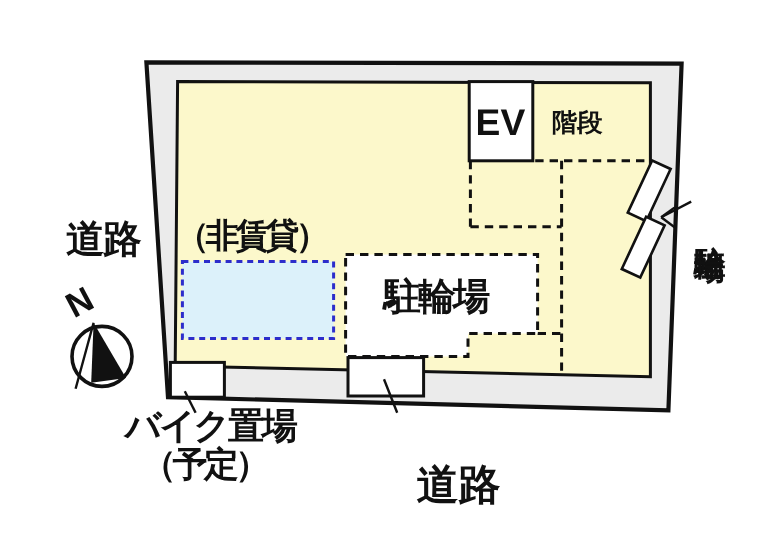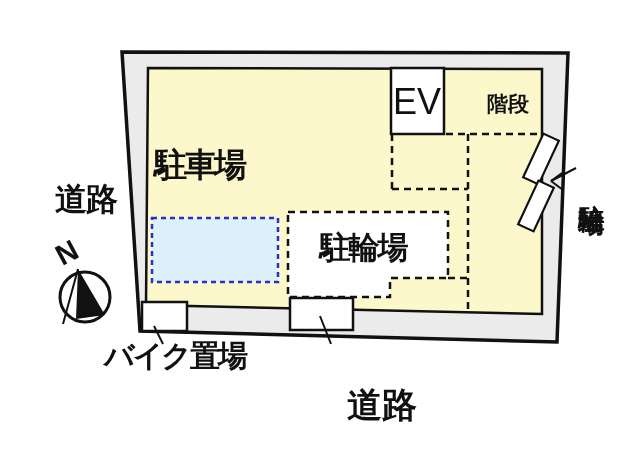--- a/index.html
+++ b/index.html
@@ -17,22 +17,22 @@
     transform:translate(-50%,-50%);
     white-space:nowrap;
     font-weight:600;
     color:#111;
     line-height:1;
     user-select:none;
   }
   .lbl-road-left   {left:86px;  top:199px; font-size:32px; letter-spacing:-1px;}
   .lbl-parking1    {left:199px; top:164px; font-size:33px; letter-spacing:-3px;}
   .lbl-parking2    {left:209px; top:197px; font-size:28px; letter-spacing:-3px;}
-  .lbl-ev          {left:417px; top:102px; font-size:36px; font-weight:400; letter-spacing:0px;}
-  .lbl-stairs      {left:508px; top:103px; font-size:21px; font-weight:700;}
+  .lbl-ev          {left:417px; top:102px; font-size:31px; font-weight:700; letter-spacing:0px;}
+  .lbl-stairs      {left:481px; top:103px; font-size:21px; font-weight:700;}
   .lbl-bike-inner  {left:363px; top:247px; font-size:31px; letter-spacing:-2px;}
   .lbl-bike-outer  {left:592px; top:188px; font-size:26px;
                     writing-mode:vertical-rl; text-orientation:upright;
                     transform:translate(-50%,-50%); letter-spacing:3px;}
   .lbl-garbage1    {left:175px; top:356px; font-size:30px; letter-spacing:-2px;}
   .lbl-garbage2    {left:170px; top:388px; font-size:29px; letter-spacing:-3px;}
   .lbl-motorcycle  {left:349px; top:357px; font-size:31px; letter-spacing:-2px;}
   .lbl-road-bottom {left:382px; top:404px; font-size:35px;}
   .lbl-north       {left:67px;  top:253px; font-size:29px; font-weight:700;
                     transform:translate(-50%,-50%) rotate(-28deg);}
@@ -80,21 +80,22 @@
     </g>
 
     <g>
       <circle cx="85" cy="297" r="25" fill="#ffffff" stroke="#111" stroke-width="3"></circle>
       <line x1="78" y1="269" x2="63" y2="324" stroke="#111" stroke-width="2"></line>
       <polygon points="78,269 105,315 76,319" fill="#111"></polygon>
     </g>
   </svg>
 
   <div class="lbl lbl-road-left">道路</div>
-  <div class="lbl lbl-parking1">駐車場</div>
+  <div class="lbl lbl-parking2">（非賃貸）</div>
   <div class="lbl lbl-ev">EV</div>
   <div class="lbl lbl-stairs">階段</div>
   <div class="lbl lbl-bike-inner">駐輪場</div>
   <div class="lbl lbl-bike-outer">駐輪場</div>
   <div class="lbl lbl-garbage1">バイク置場</div>
+  <div class="lbl lbl-garbage2">（予定）</div>
   <div class="lbl lbl-road-bottom">道路</div>
   <div class="lbl lbl-north">N</div>
 </div>
 
 </body></html>

